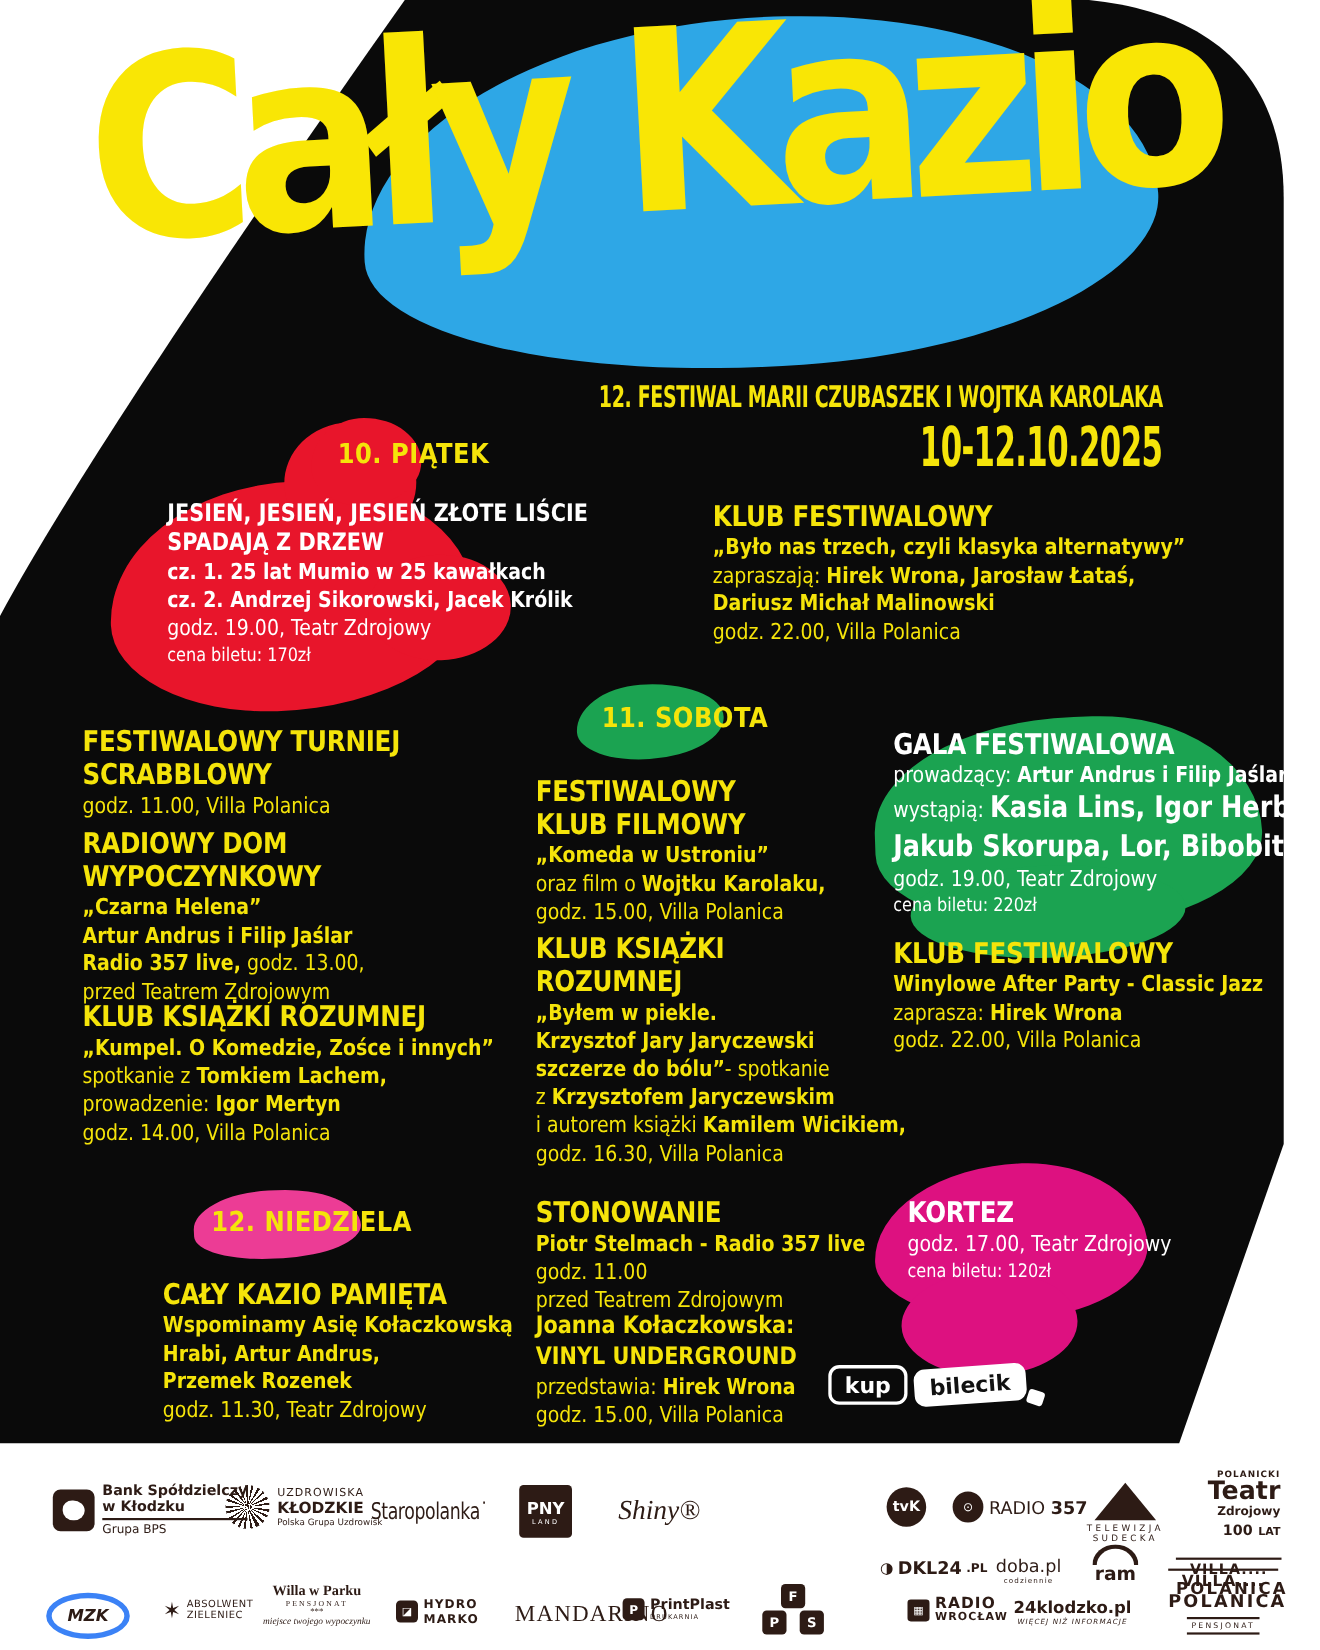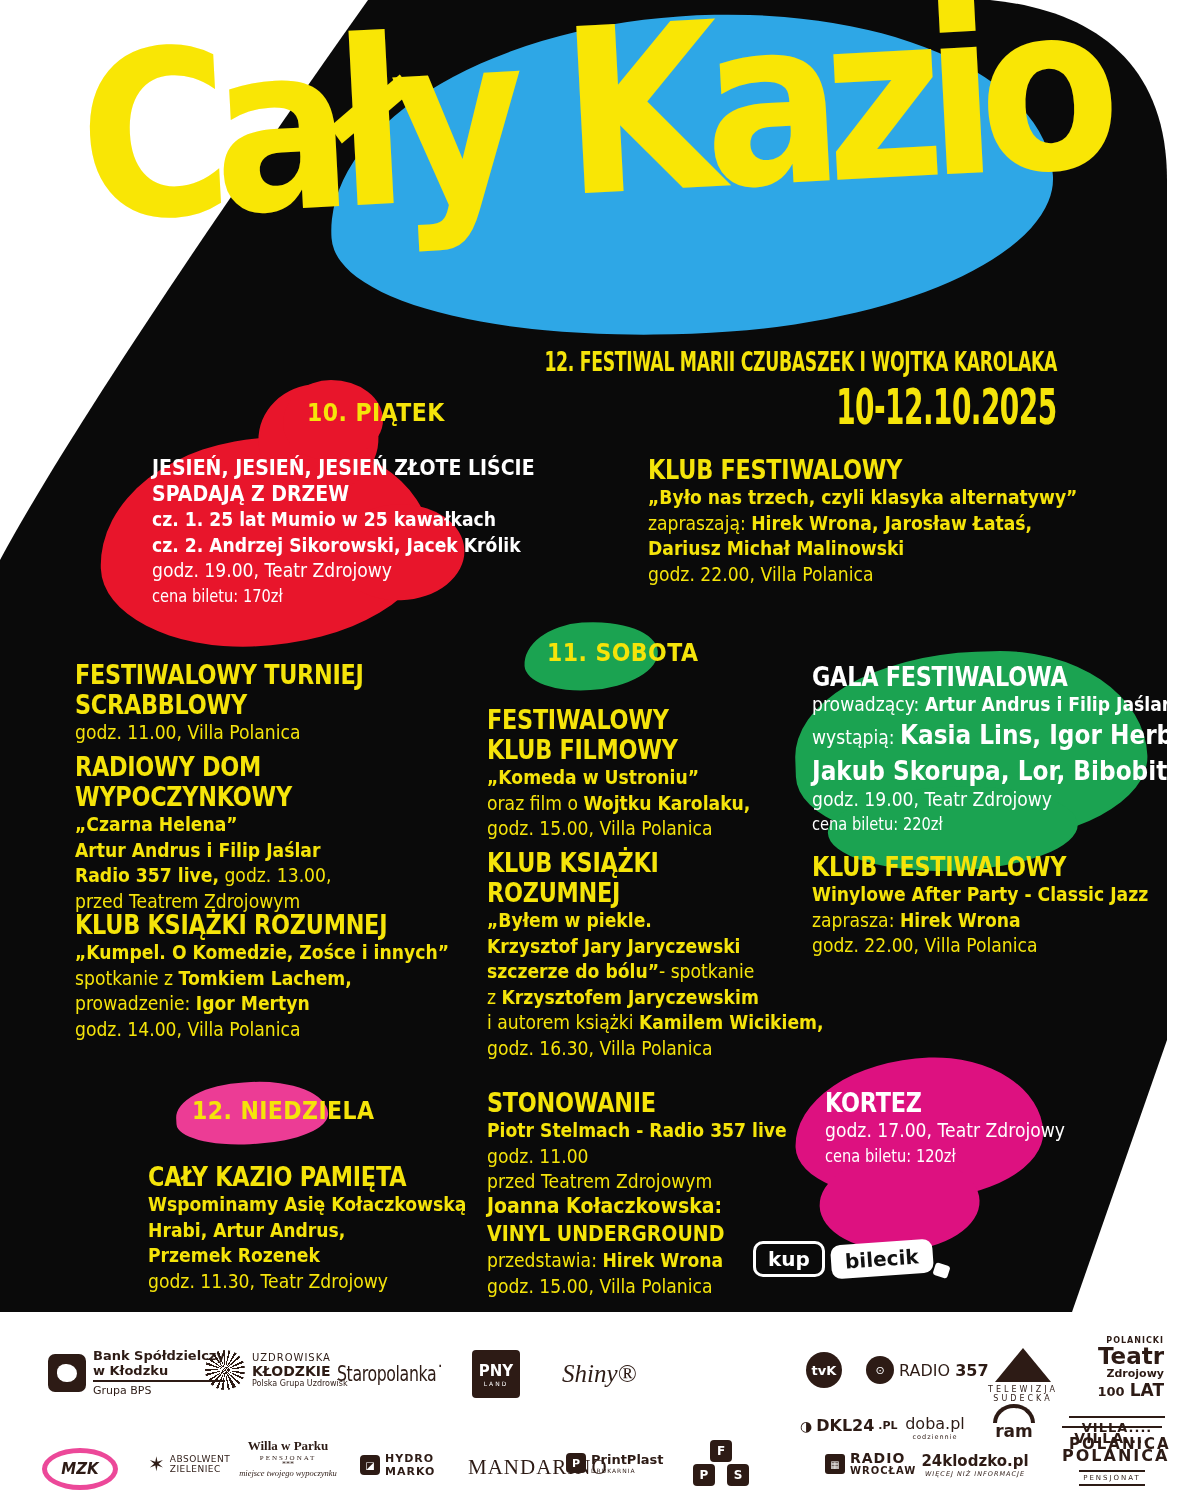--- a/index.html
+++ b/index.html
@@ -52,21 +52,21 @@
   .tickets-note{position:absolute;left:862px;top:1246px;z-index:5;color:#fff;font-size:10.5px;line-height:15px;letter-spacing:.3px;}
 
   .lg{position:absolute;color:#2D1B15;z-index:6;}
   .lg .b{font-weight:bold;}
   .row{display:flex;align-items:center;gap:7px;}
   .sq{background:#2D1B15;color:#fff;display:flex;flex-direction:column;align-items:center;justify-content:center;}
   .circ{background:#2D1B15;color:#fff;border-radius:50%;display:flex;align-items:center;justify-content:center;}
   .tri{width:0;height:0;border-left:28px solid transparent;border-right:28px solid transparent;border-bottom:34px solid #2D1B15;}
   .drop{width:52px;height:52px;background:#2D1B15;border-radius:0 50% 50% 50%;transform:rotate(45deg);position:relative;margin:8px auto 10px;}
   .drop i{position:absolute;left:13px;top:18px;width:24px;height:22px;background:#fff;border-radius:50%;transform:rotate(-45deg);}
-  .oval{border:5px solid #ec4899;border-radius:50%;width:66px;height:32px;display:flex;align-items:center;justify-content:center;font-style:italic;font-weight:bold;font-size:15px;}
+  .oval{border:5px solid #3b82f6;border-radius:50%;width:66px;height:32px;display:flex;align-items:center;justify-content:center;font-style:italic;font-weight:bold;font-size:15px;}
   .fan{width:40px;height:40px;border-radius:50%;background:repeating-conic-gradient(from 150deg,#2D1B15 0 7deg,transparent 7deg 16deg,#2D1B15 16deg 22deg,transparent 22deg 34deg);}
   .vline{border-top:2px solid #2D1B15;border-bottom:2px solid #2D1B15;text-align:center;padding:2px 4px;}
   .serif{font-family:"Liberation Serif","DejaVu Serif",serif;}
   .arc{width:34px;height:15px;border:4px solid #2D1B15;border-bottom:none;border-radius:50% 50% 0 0/100% 100% 0 0;margin:0 auto;}
 </style>
 </head>
 <body>
 
 <div id="poster">
 
@@ -255,21 +255,21 @@
   <div class="lg" style="left:978px;top:1348px;width:90px;text-align:center;">
     <div class="tri" style="margin:0 auto;"></div>
     <div style="font-size:8px;letter-spacing:3px;margin-top:3px;">TELEWIZJA</div>
     <div style="font-size:8px;letter-spacing:3px;">SUDECKA</div>
   </div>
 
   <div class="lg" style="left:1082px;top:1336px;width:82px;text-align:right;">
     <div class="b" style="font-size:8px;letter-spacing:1px;">POLANICKI</div>
     <div class="b" style="font-size:23px;line-height:22px;">Teatr</div>
     <div class="b" style="font-size:11px;">Zdrojowy</div>
-    <div><span class="b" style="font-size:13px;">100</span> <span class="b" style="font-size:17px;margin-top:20px;">LAT</span></div>
+    <div><span class="b" style="font-size:13px;">100</span> <span class="b" style="font-size:10px;margin-top:20px;">LAT</span></div>
   </div>
 
   <div class="lg" style="left:800px;top:1416px;">
     <div class="row" style="gap:4px;">
       <span style="font-size:14px;">◑</span>
       <span class="b" style="font-size:16px;">DKL24</span>
       <span class="b" style="font-size:11px;">.PL</span>
     </div>
   </div>
 

